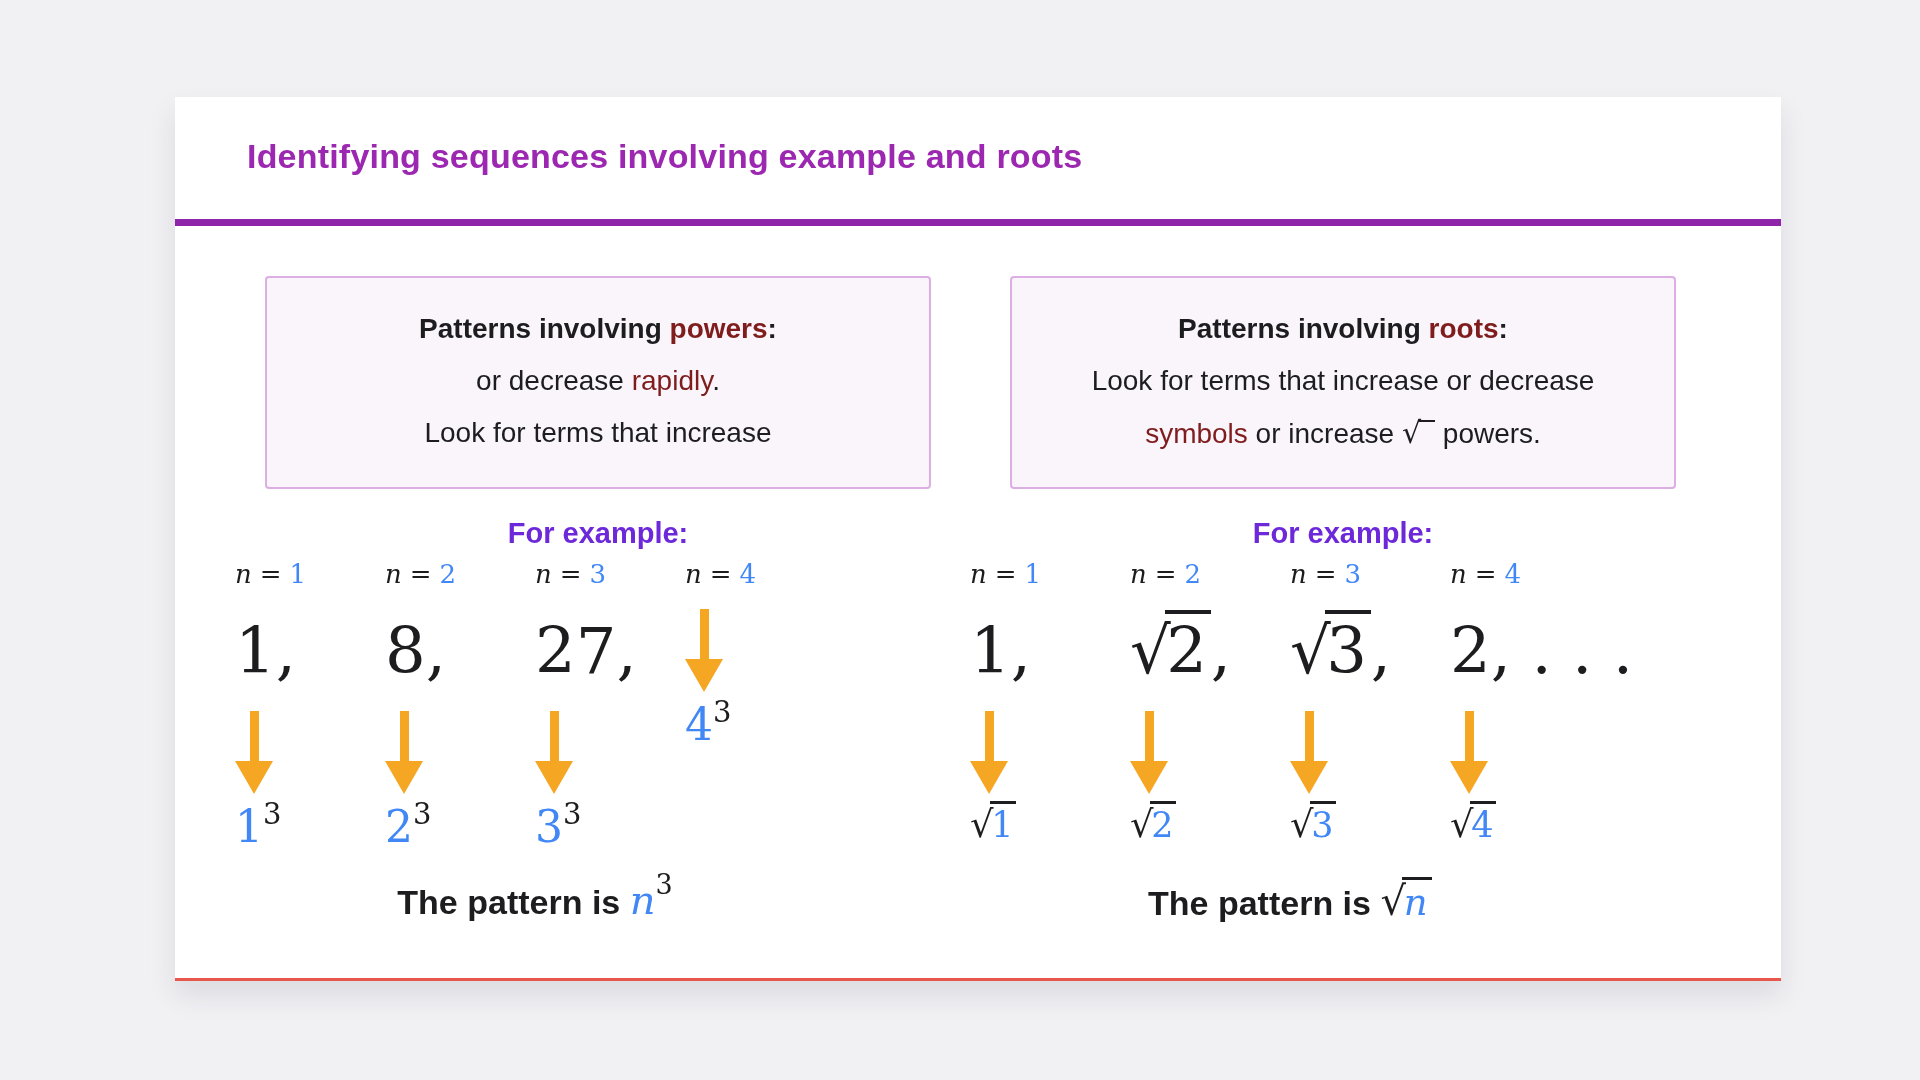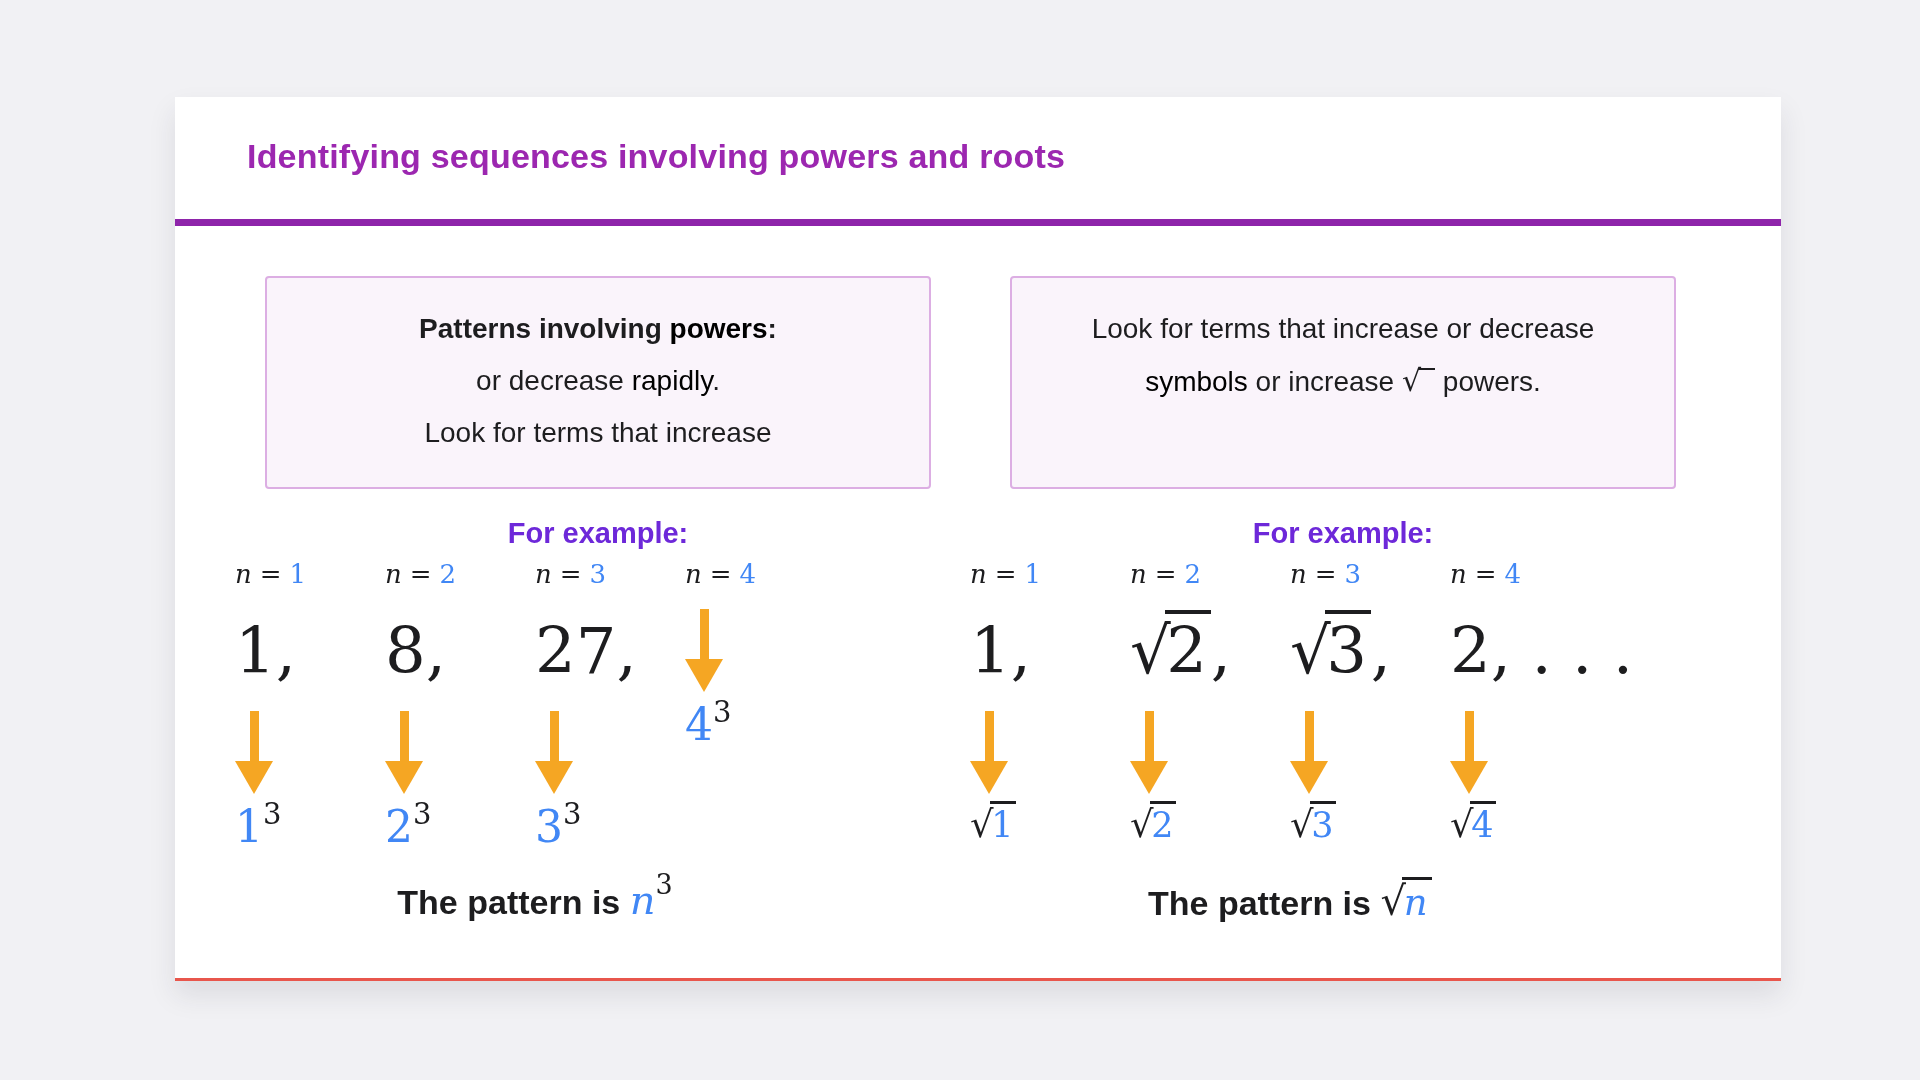--- a/index.html
+++ b/index.html
@@ -40,21 +40,21 @@
     border-radius: 4px;
     text-align: center;
     font-size: 28px;
     line-height: 52px;
     padding-top: 25px;
     color: #1d1d1f;
   }
   .box-left  { left: 90px; }
   .box-right { left: 835px; }
   .bold { font-weight: bold; }
-  .accent { color: #000000; }
+  .accent { color: #7f1d1d; }
   .for-example {
     position: absolute;
     top: 420px;
     width: 666px;
     text-align: center;
     font-size: 29px;
     font-weight: bold;
     color: #6d28d9;
   }
   .fe-left  { left: 90px; }
@@ -168,30 +168,31 @@
     margin-left: -0.10em;
     vertical-align: -0.10em;
   }
   .box-sqrt { font-family: "DejaVu Serif", serif; font-size: 30px; }
 </style>
 </head>
 <body>
 
 <div class="card">
 
-  <div class="title">Identifying sequences involving powers and roots</div>
+  <div class="title">Identifying sequences involving example and roots</div>
   <div class="rule"></div>
 
   <div class="info-box box-left">
     <div><span class="bold">Patterns involving </span><span class="bold accent">powers</span><span class="bold">:</span></div>
     <div><span>or decrease </span><span class="accent">rapidly</span><span>.</span></div>
     <div>Look for terms that increase</div>
   </div>
 
   <div class="info-box box-right">
+    <div><span class="bold">Patterns involving </span><span class="bold accent">roots</span><span class="bold">:</span></div>
     <div>Look for terms that increase or decrease</div>
     <div><span class="accent">symbols</span><span> or increase </span><span class="box-sqrt">√</span><span class="sqrt-stub"></span><span> powers.</span></div>
   </div>
 
   <div class="for-example fe-left">For example:</div>
   <div class="for-example fe-right">For example:</div>
 
   <div class="seq-grid grid-left">
 
     <div class="seq-col">

